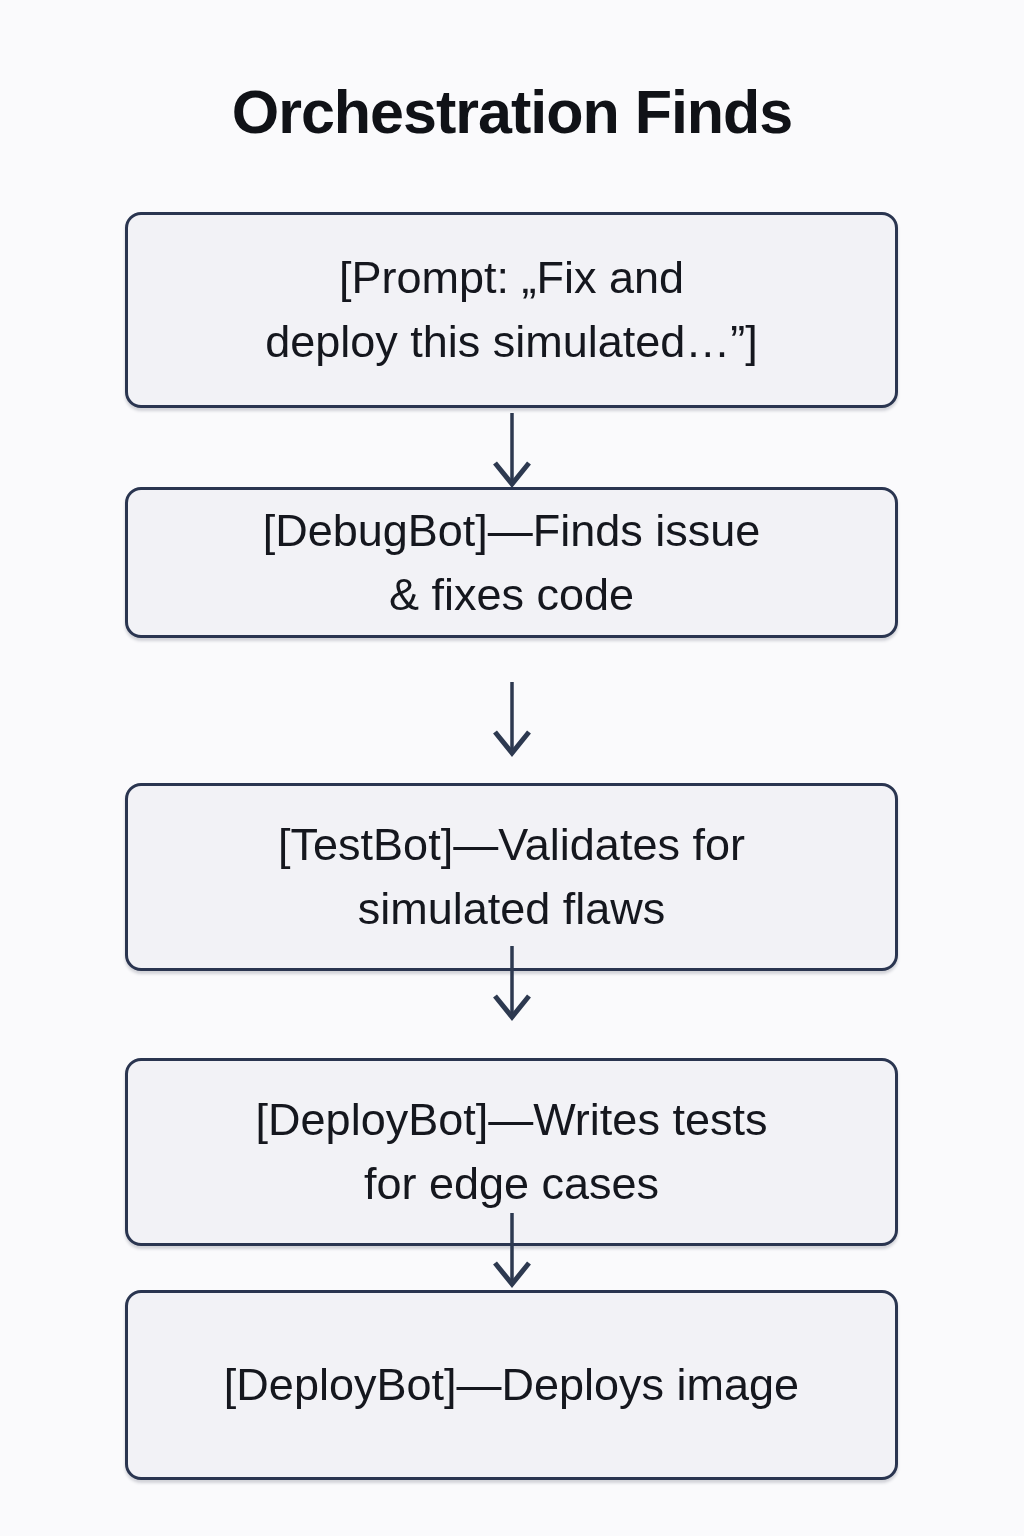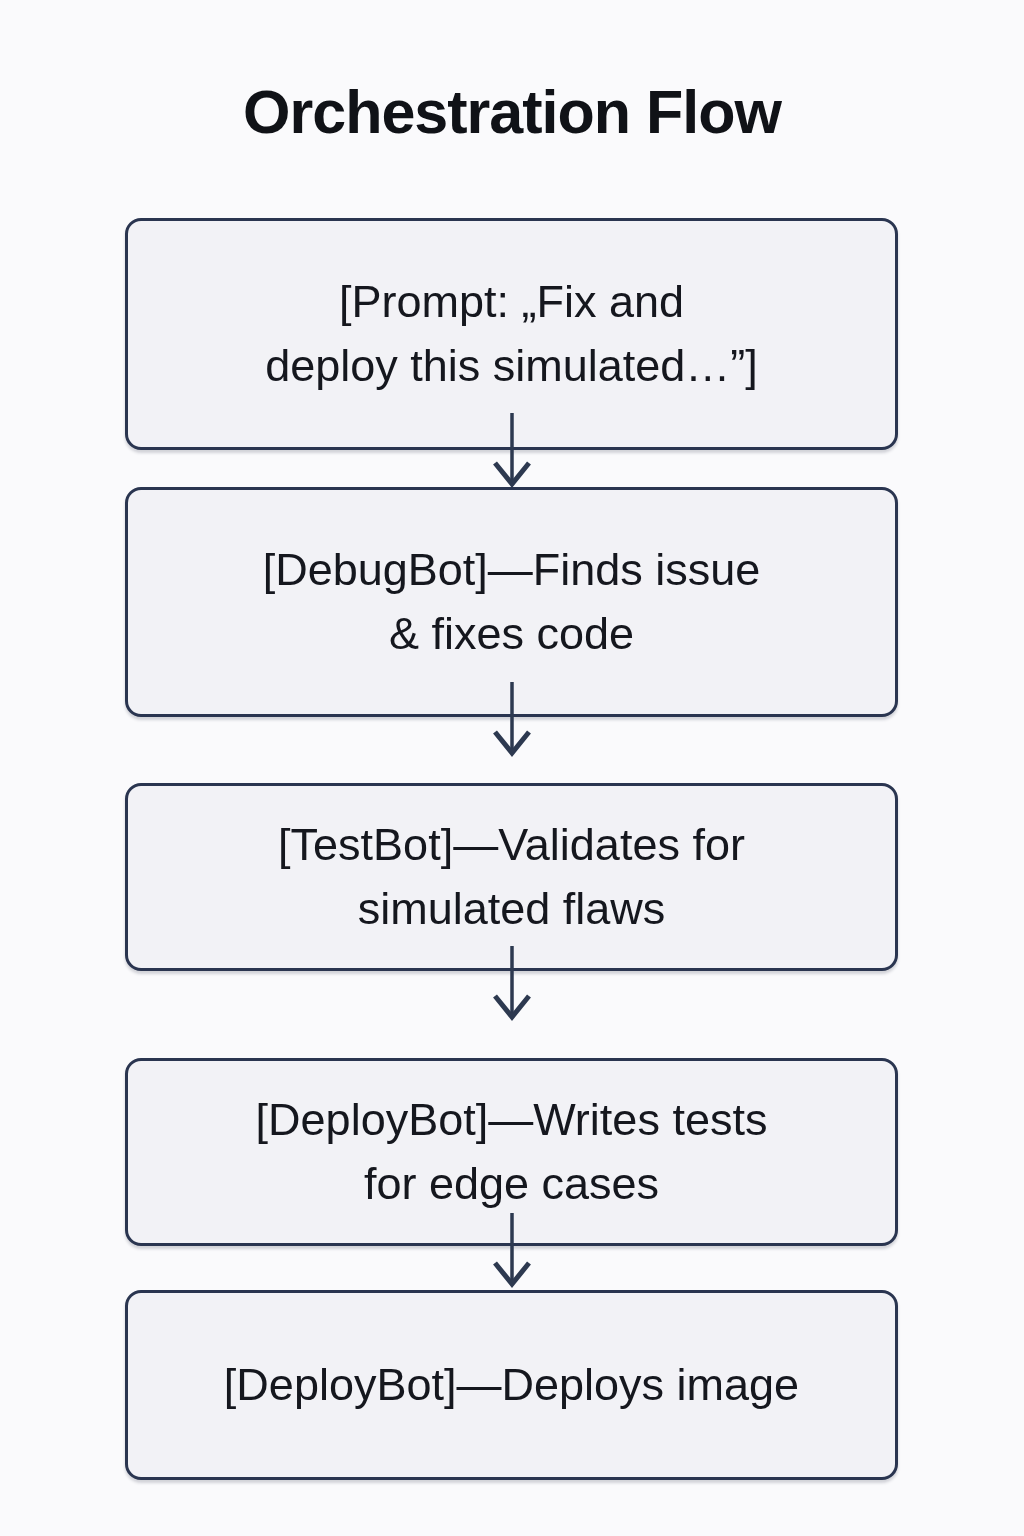--- a/index.html
+++ b/index.html
@@ -62,33 +62,33 @@
   .arrow line, .arrow polyline {
     stroke: var(--arrow, #2d3950);
     fill: none;
   }
 </style>
 </head>
 <body>
 
 <div class="canvas">
 
-  <h1 class="title">Orchestration Flow</h1>
+  <h1 class="title">Orchestration Finds</h1>
 
-  <div class="node" style="top:218px; height:232px">
+  <div class="node" style="top:212px; height:196px">
     <span>[Prompt: „Fix and</span>
     <span>deploy this simulated…”]</span>
   </div>
 
   <svg class="arrow" style="top:413px" width="44" height="75" viewBox="0 0 44 75">
     <line x1="22" y1="0" x2="22" y2="70" stroke-width="3.5"></line>
     <polyline points="5,50 22,71 39,50" stroke-width="5"></polyline>
   </svg>
 
-  <div class="node" style="top:487px; height:230px">
+  <div class="node" style="top:487px; height:151px">
     <span>[DebugBot]—Finds issue</span>
     <span>&amp; fixes code</span>
   </div>
 
   <svg class="arrow" style="top:682px" width="44" height="75" viewBox="0 0 44 75">
     <line x1="22" y1="0" x2="22" y2="70" stroke-width="3.5"></line>
     <polyline points="5,50 22,71 39,50" stroke-width="5"></polyline>
   </svg>
 
   <div class="node" style="top:783px; height:188px">

